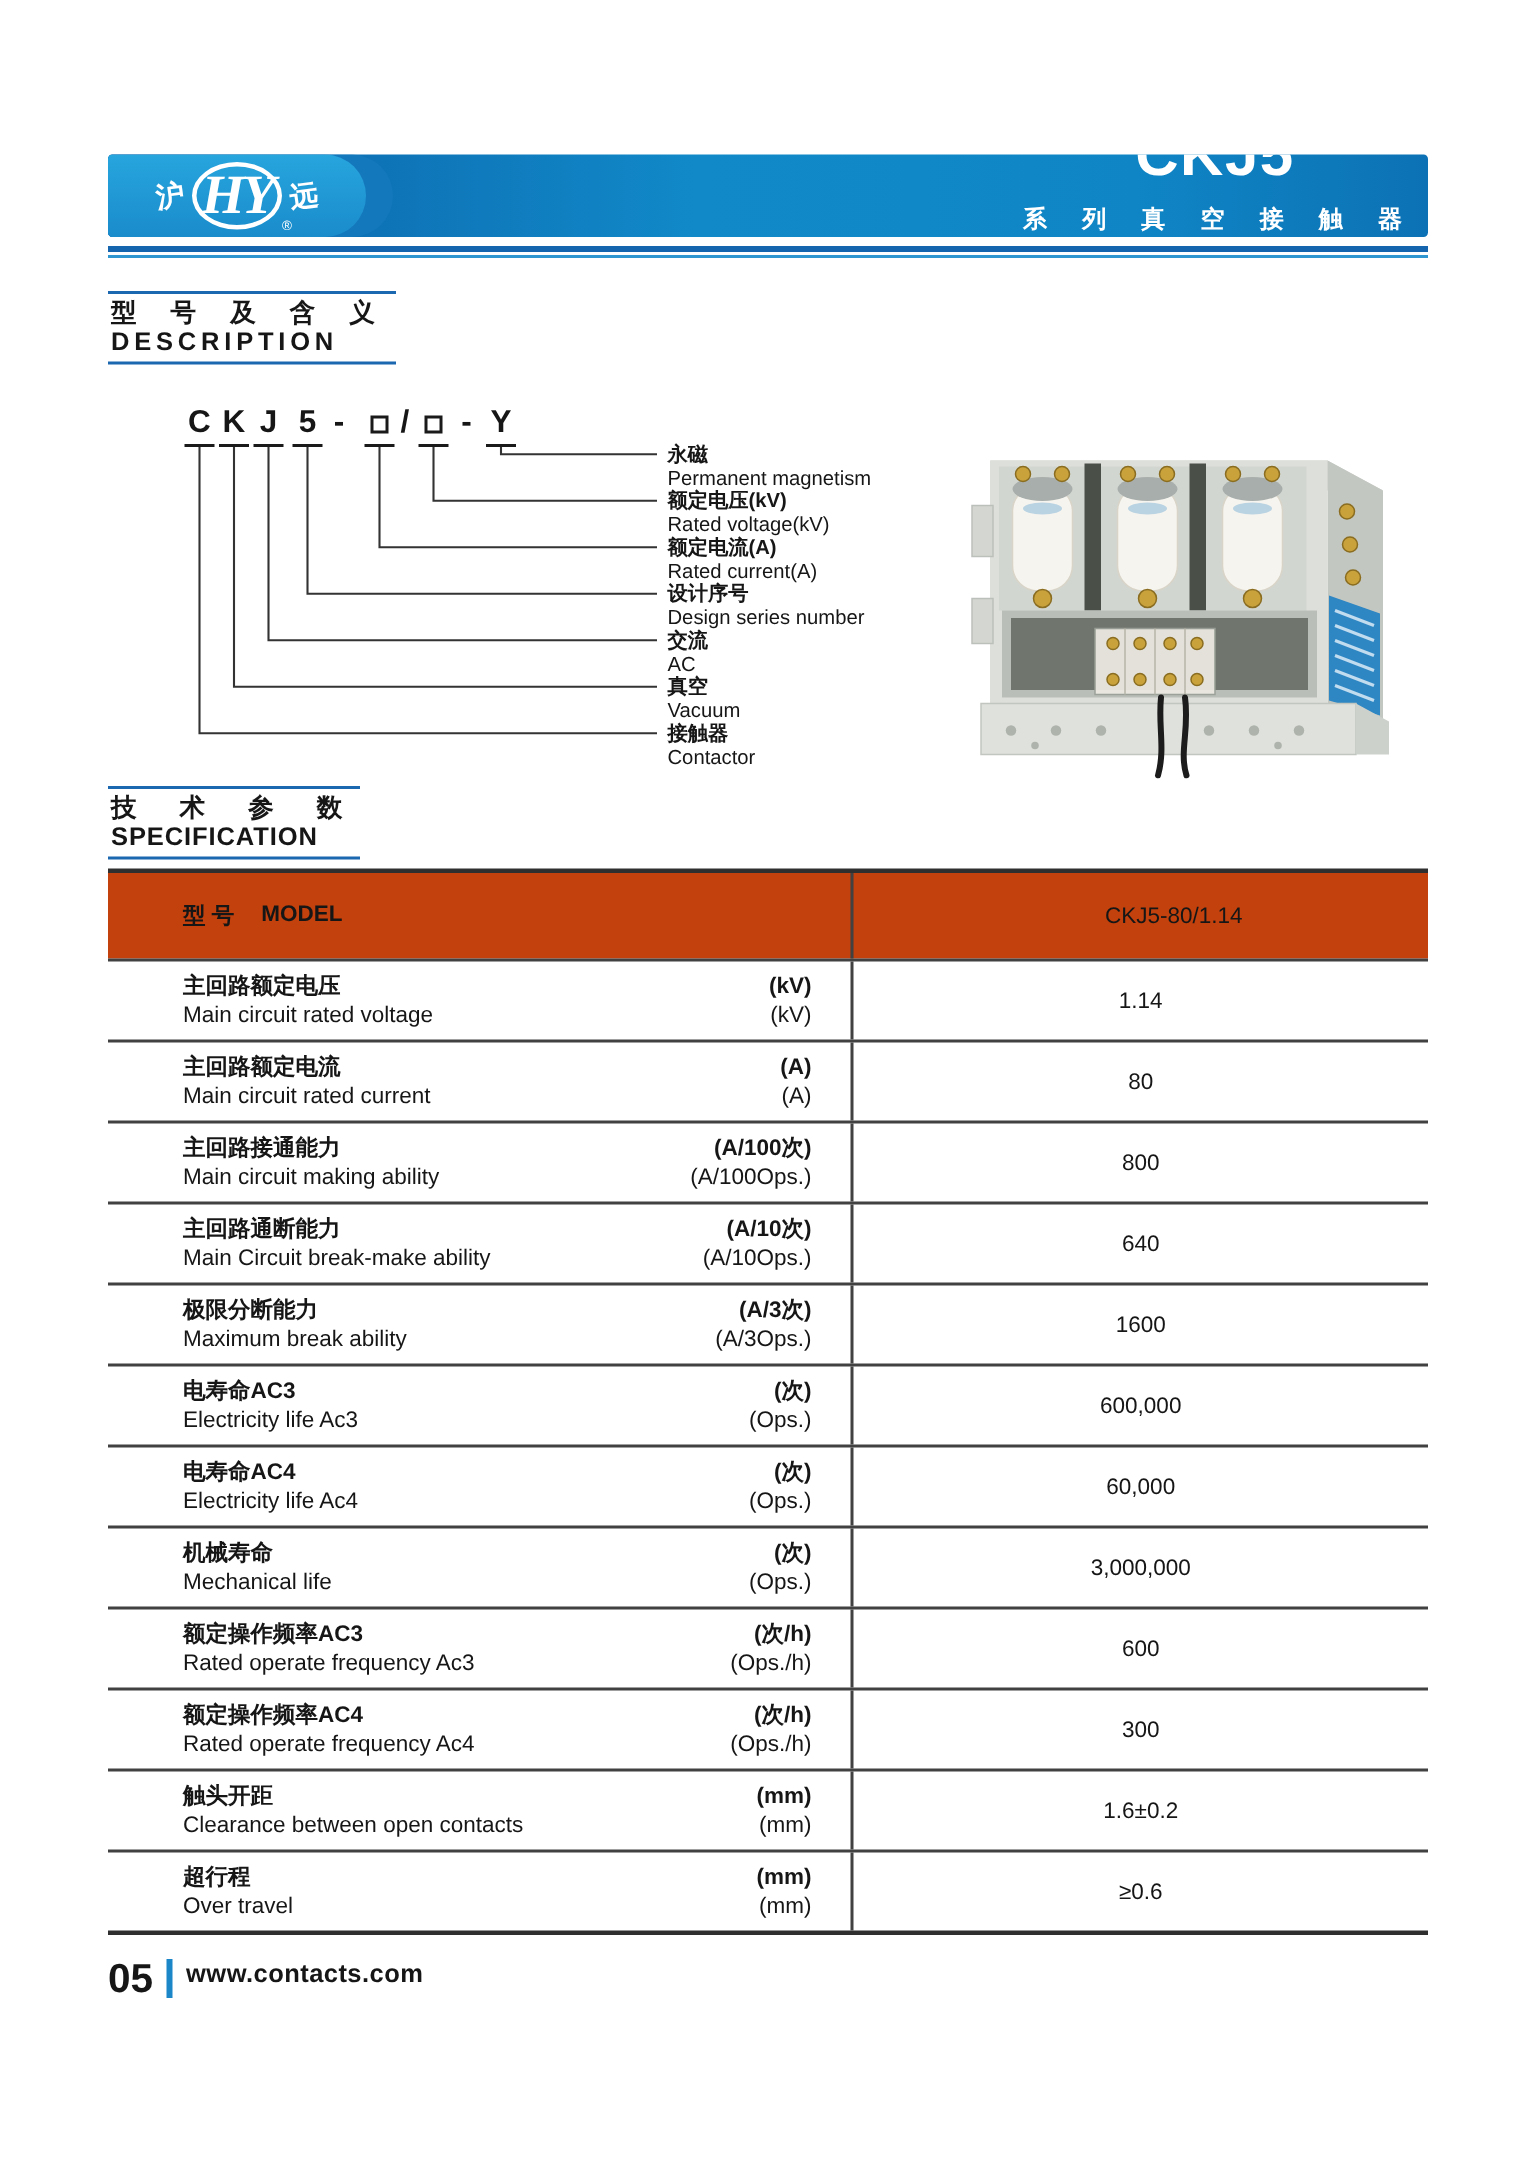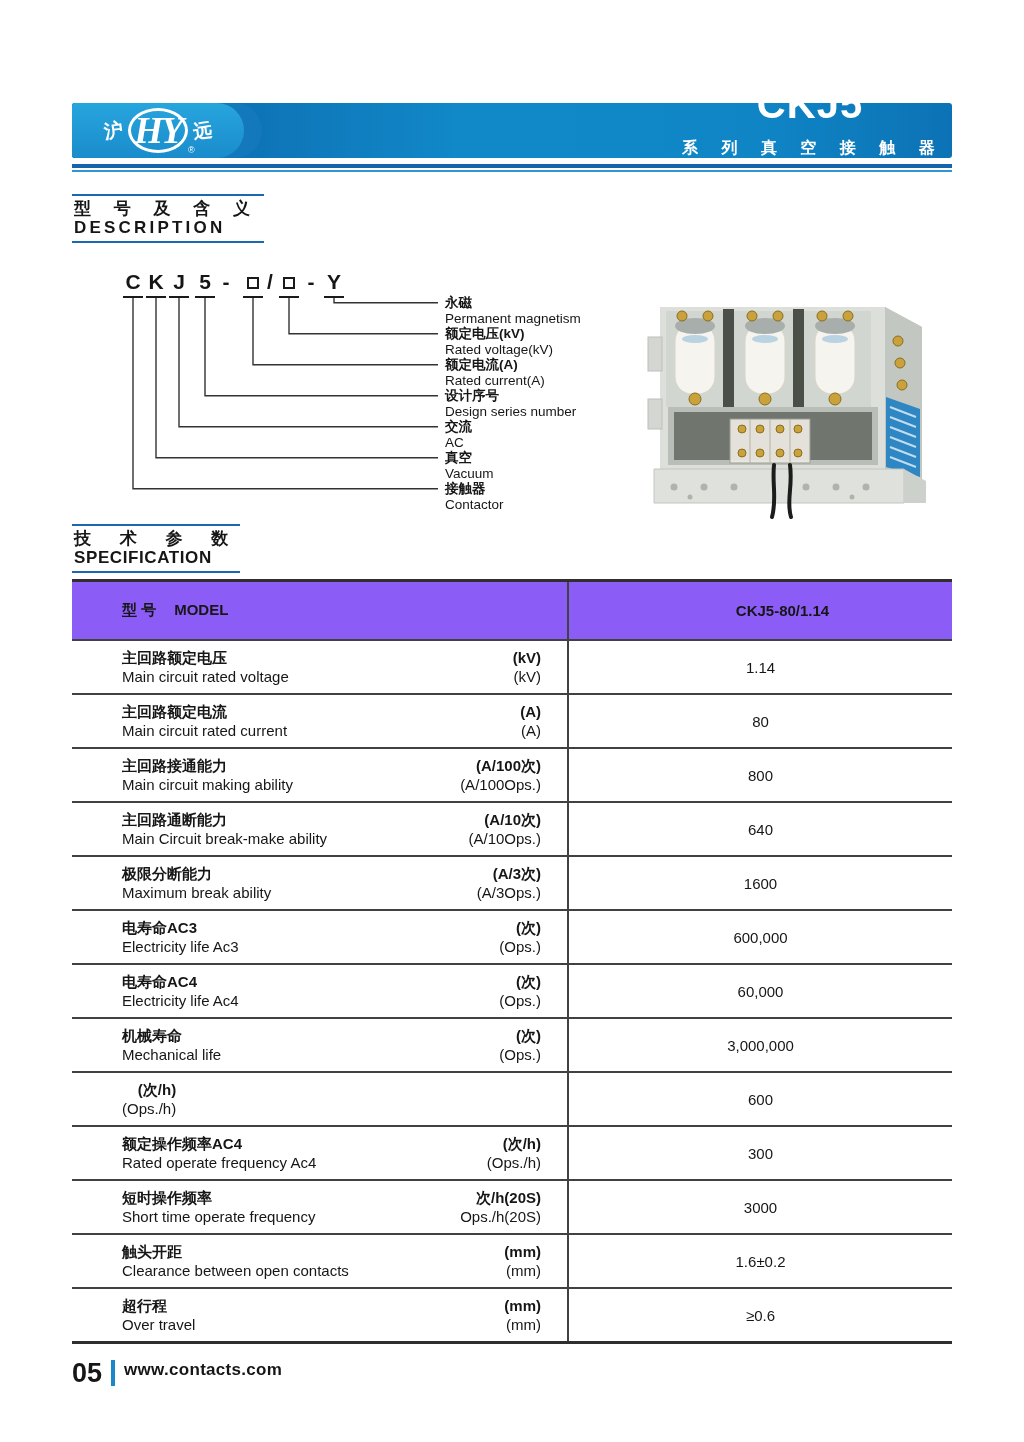--- a/index.html
+++ b/index.html
@@ -48,30 +48,30 @@
   .dlines{position:absolute;left:48px;top:0;width:565px;height:252px;}
   .labels{position:absolute;left:373px;top:30px;}
   .dlabel{height:31px;font-size:13.5px;line-height:15.5px;white-space:nowrap;}
   .dlabel .zh{font-weight:bold;}
   .photo{position:absolute;right:0;top:14px;width:322px;height:240px;}
 
   
   .spec-table{margin-top:6px;border-top:3px solid #2f2f2f;border-bottom:3px solid #2f2f2f;}
   .trow{display:flex;height:52px;}
   .trow + .trow{border-top:2px solid #414141;}
-  .thead{height:57px;background:#8b5cf6;}
+  .thead{height:57px;background:#c2410c;}
   .cell-l{width:497px;box-sizing:border-box;display:flex;justify-content:space-between;align-items:center;
           padding:0 26px 0 50px;border-right:2px solid #414141;}
   .cell-r{flex:1;display:flex;align-items:center;justify-content:center;font-size:15px;}
   .pname .zh{font-size:15px;font-weight:bold;line-height:19px;white-space:nowrap;}
   .pname .en,.punit .en{font-size:15px;line-height:19px;white-space:nowrap;}
   .punit{text-align:right;}
   .punit .zh{font-size:15px;font-weight:bold;line-height:19px;white-space:nowrap;}
   .thead-l{display:flex;gap:18px;font-size:15px;font-weight:bold;}
-  .thead .cell-r{font-weight:bold;padding-left:44px;}
+  .thead .cell-r{font-weight:normal;padding-left:44px;}
 
   
   .footer{margin-top:16px;display:flex;align-items:flex-start;gap:9px;}
   .page-num{font-size:27px;font-weight:bold;line-height:27px;}
   .fbar{width:4px;height:26px;background:#1b86c8;}
   .website{font-size:17px;font-weight:bold;letter-spacing:.3px;}
 </style>
 </head>
 <body>
 
@@ -365,20 +365,24 @@
           <div class="punit">
               <div class="zh">(次)</div>
               <div class="en">(Ops.)</div>
             </div>
         </div>
         <div class="cell-r">3,000,000</div>
       </div>
 
       <div class="trow">
         <div class="cell-l">
+          <div class="pname">
+              <div class="zh">额定操作频率AC3</div>
+              <div class="en">Rated operate frequency Ac3</div>
+            </div>
           <div class="punit">
               <div class="zh">(次/h)</div>
               <div class="en">(Ops./h)</div>
             </div>
         </div>
         <div class="cell-r">600</div>
       </div>
 
       <div class="trow">
         <div class="cell-l">
@@ -387,33 +391,20 @@
               <div class="en">Rated operate frequency Ac4</div>
             </div>
           <div class="punit">
               <div class="zh">(次/h)</div>
               <div class="en">(Ops./h)</div>
             </div>
         </div>
         <div class="cell-r">300</div>
       </div>
 
-      <div class="trow">
-        <div class="cell-l">
-          <div class="pname">
-              <div class="zh">短时操作频率</div>
-              <div class="en">Short time operate frequency</div>
-            </div>
-          <div class="punit">
-              <div class="zh">次/h(20S)</div>
-              <div class="en">Ops./h(20S)</div>
-            </div>
-        </div>
-        <div class="cell-r">3000</div>
-      </div>
 
       <div class="trow">
         <div class="cell-l">
           <div class="pname">
               <div class="zh">触头开距</div>
               <div class="en">Clearance between open contacts</div>
             </div>
           <div class="punit">
               <div class="zh">(mm)</div>
               <div class="en">(mm)</div>

